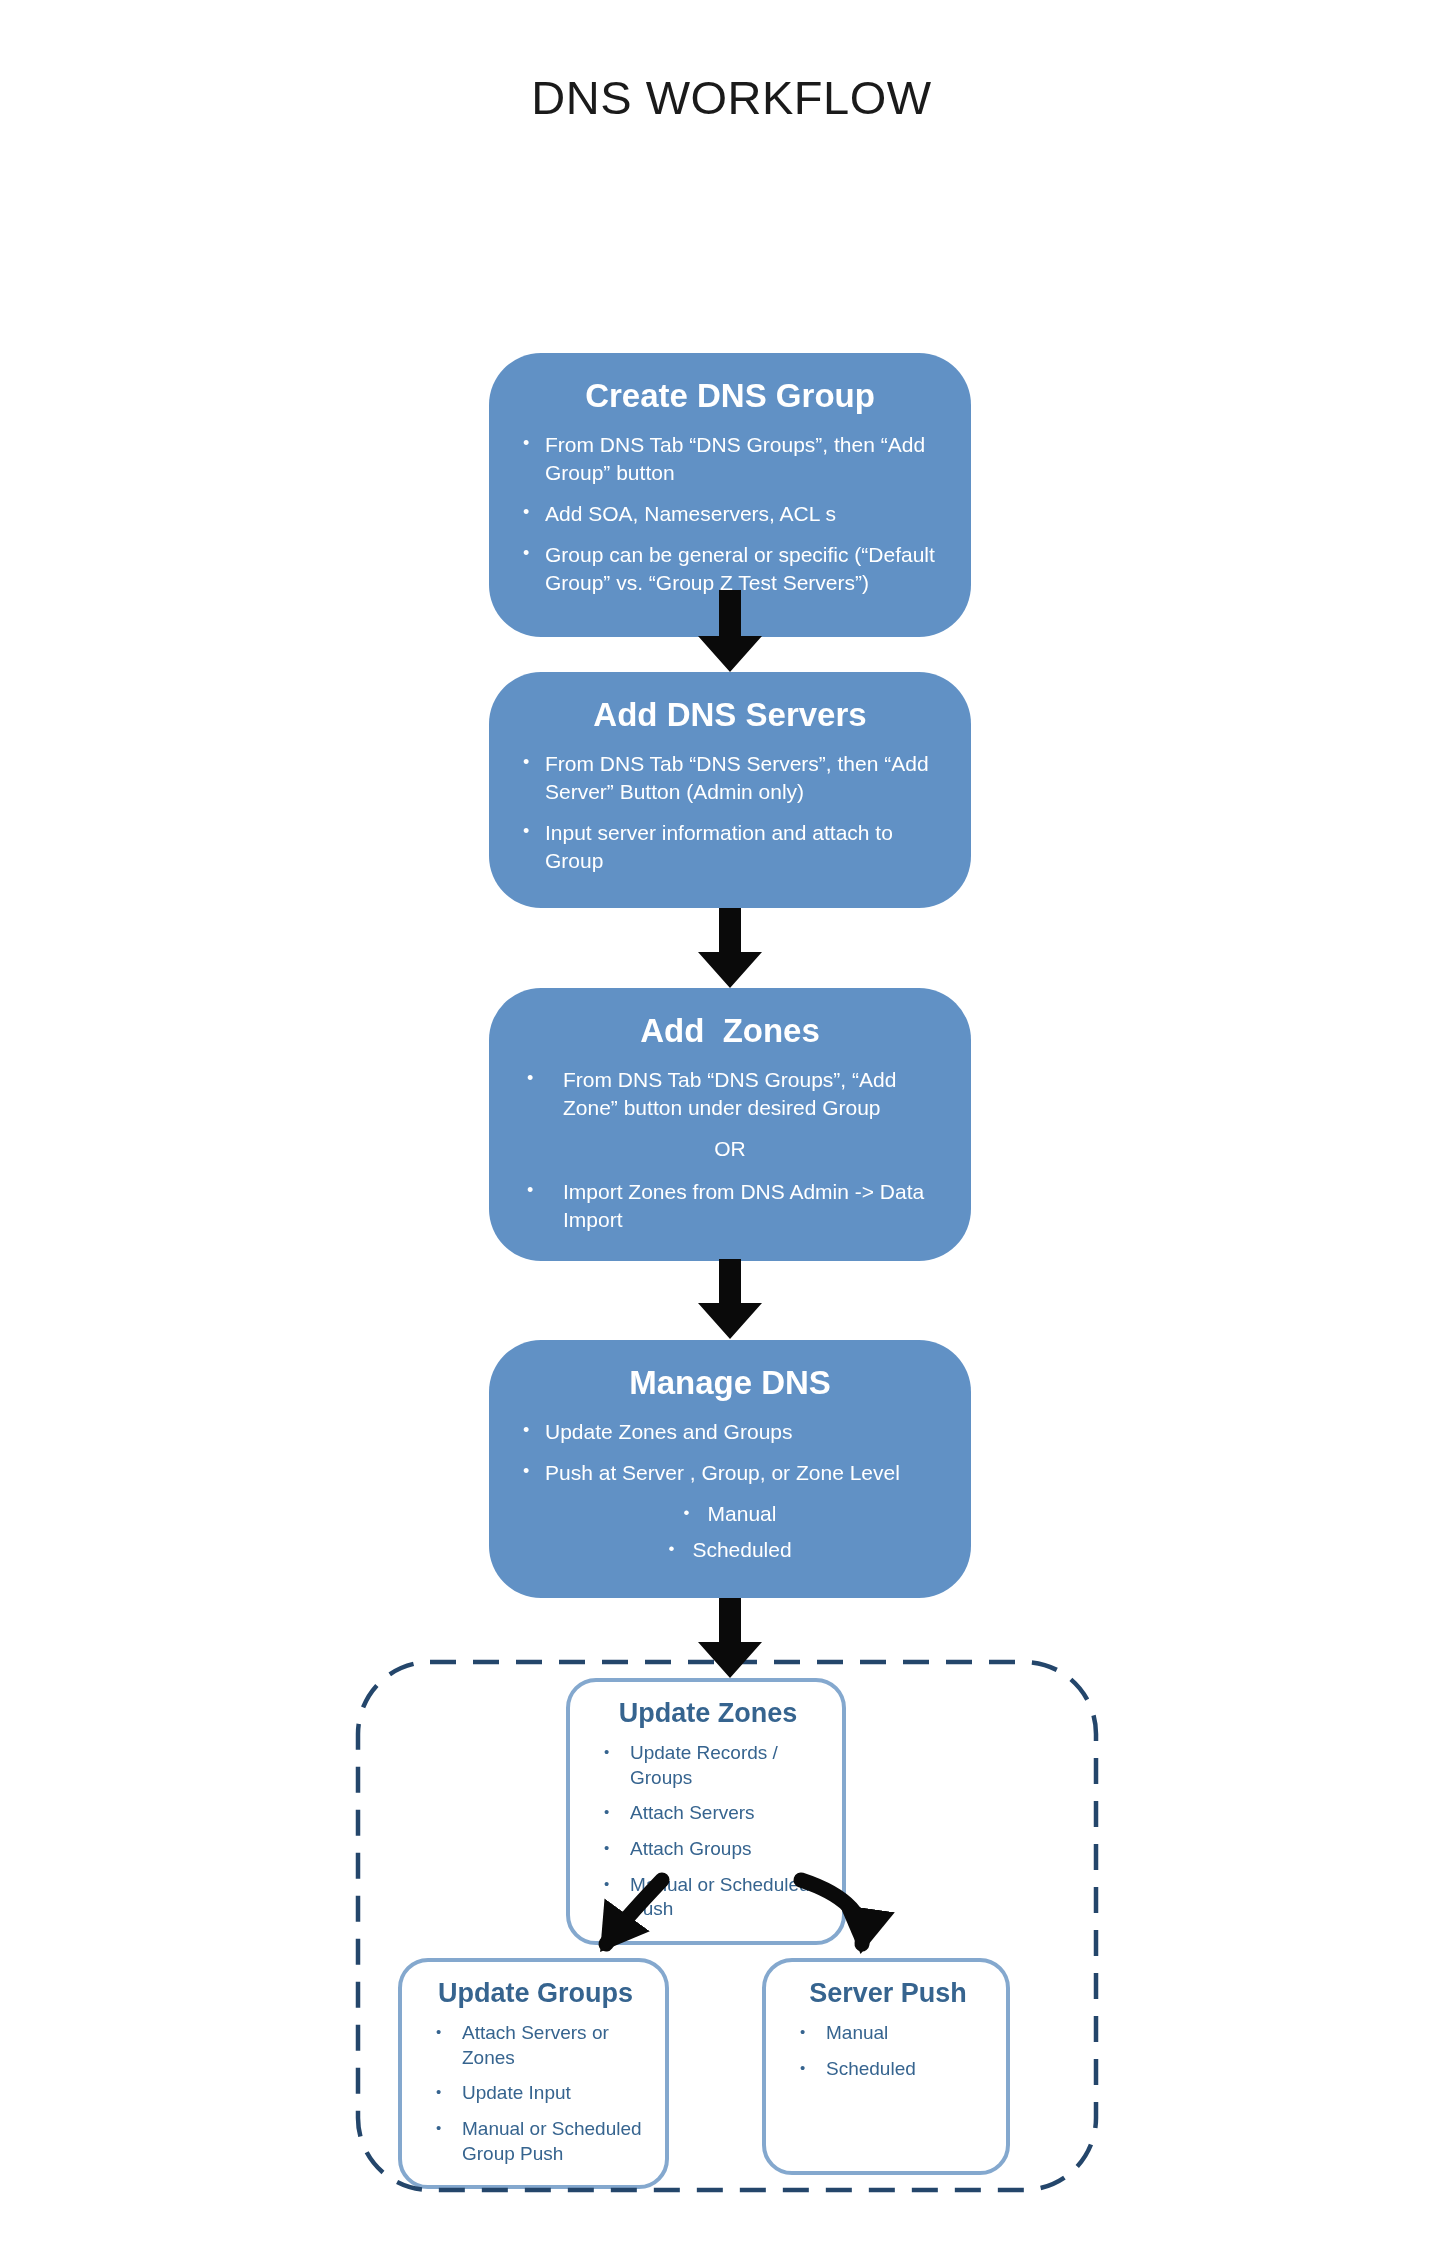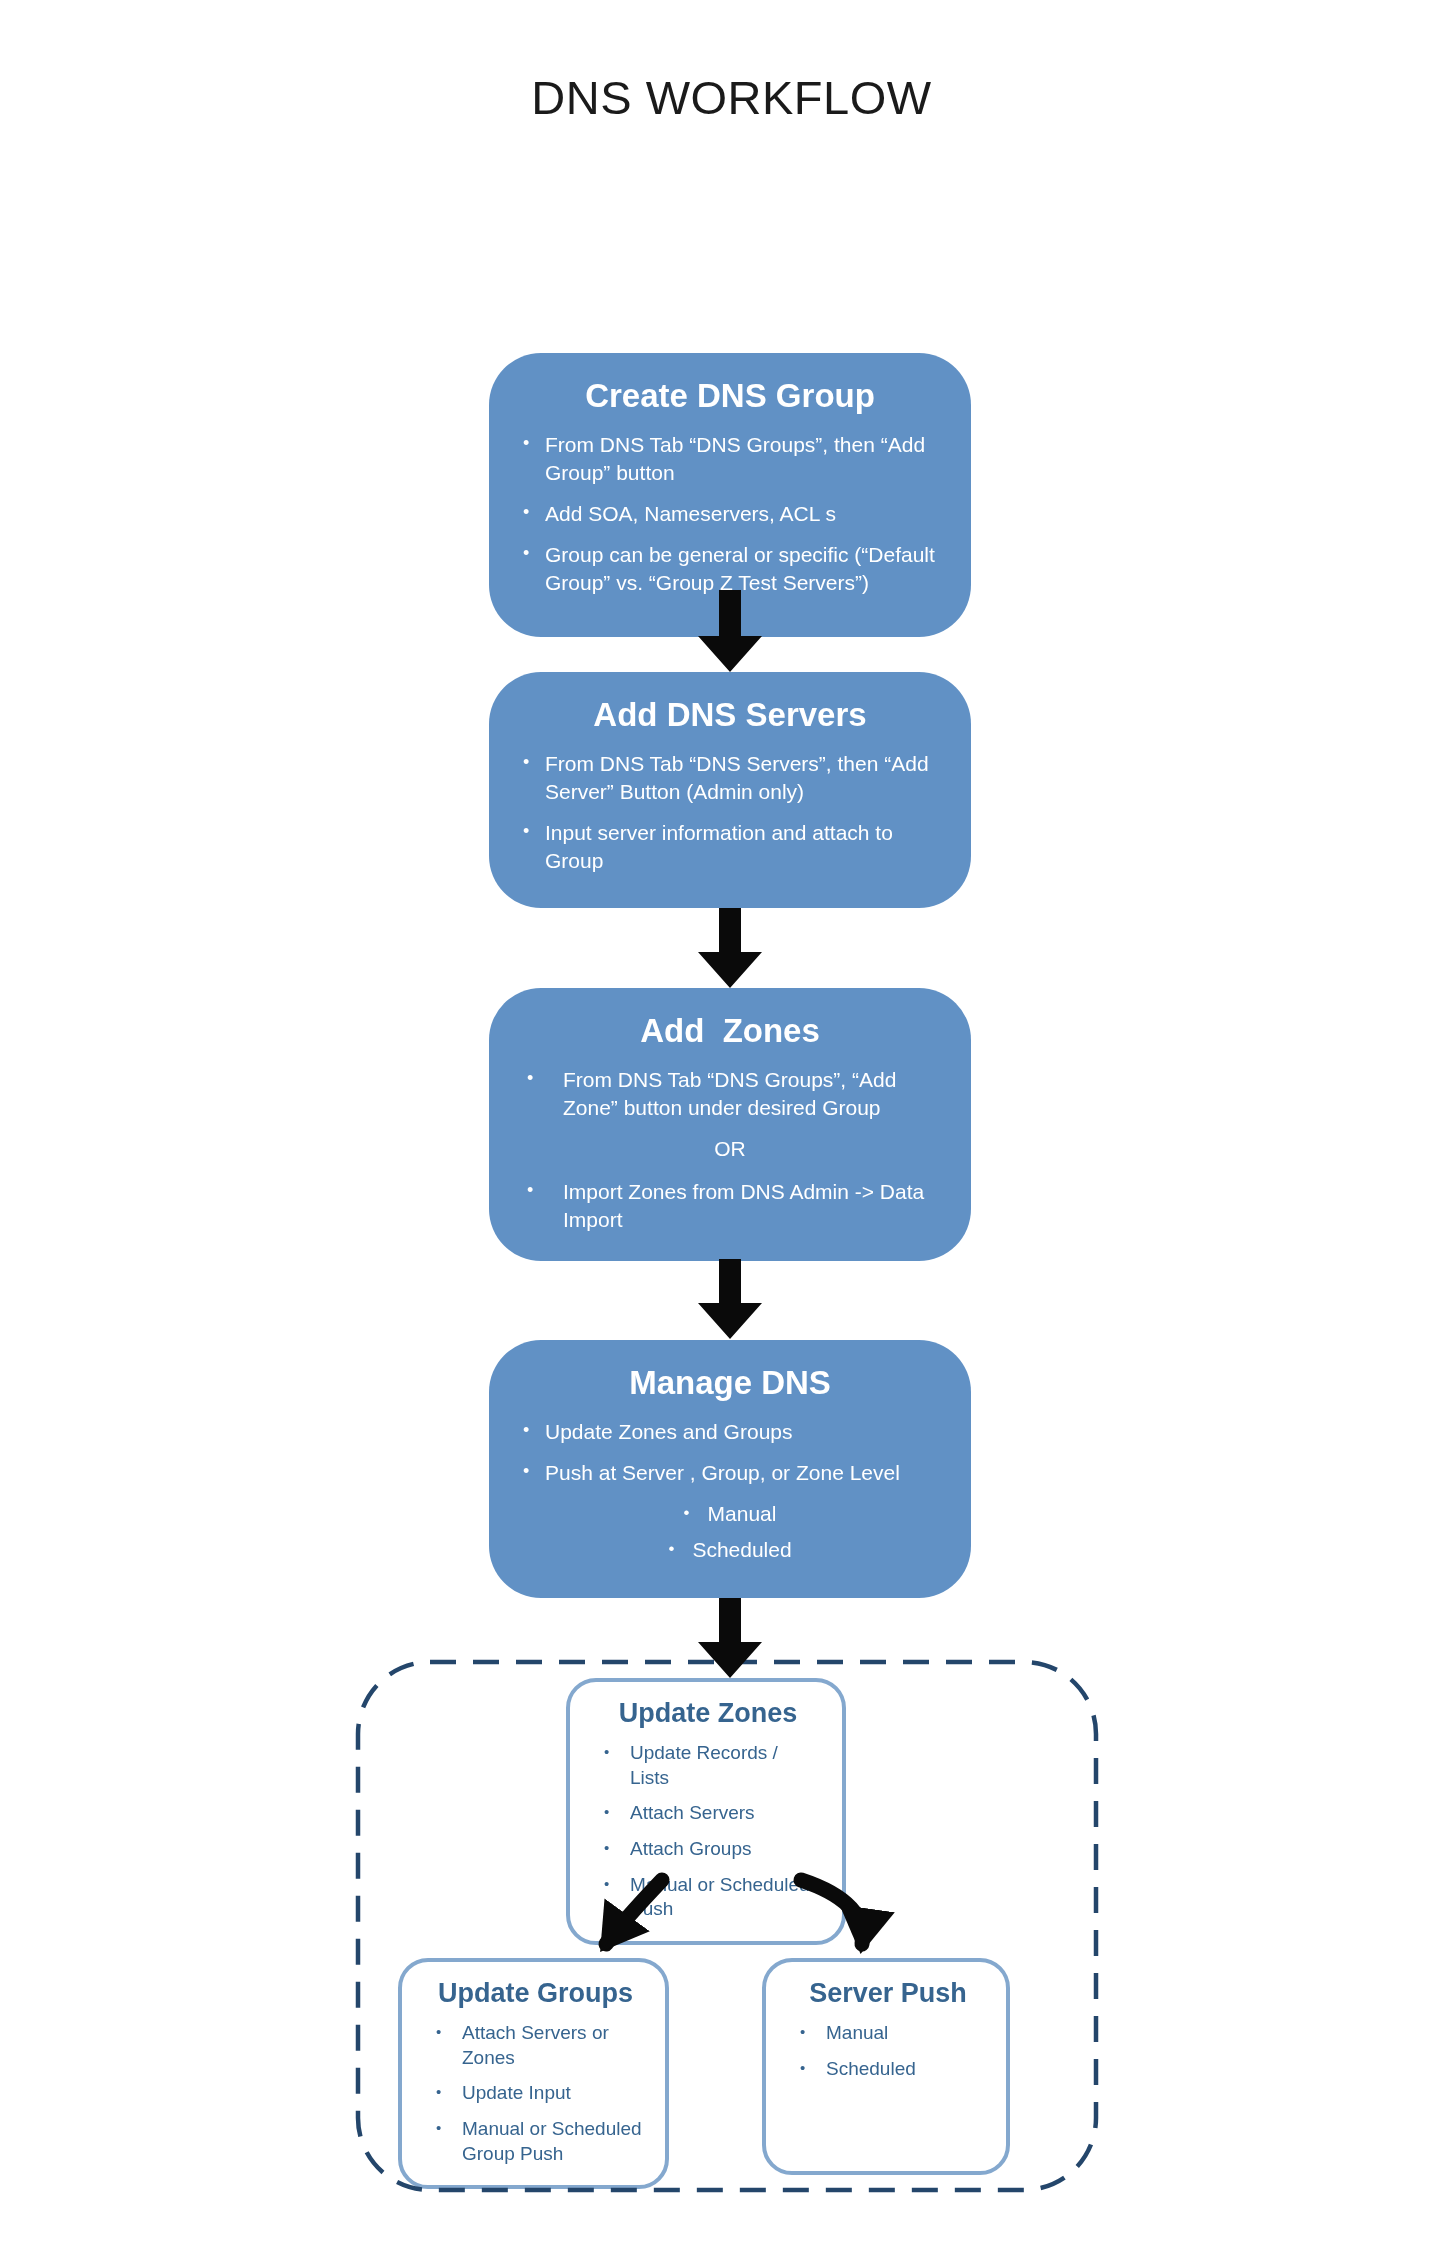--- a/index.html
+++ b/index.html
@@ -116,21 +116,21 @@
   <div class="flow-box" id="fb3">
     <h2>Manage DNS</h2>
     <div class="b">Update Zones and Groups</div>
     <div class="b">Push at Server , Group, or Zone Level</div>
     <div class="sub-bullet">Manual</div>
     <div class="sub-bullet">Scheduled</div>
   </div>
 
   <div class="detail-box" id="box-update-zones">
     <h3>Update Zones</h3>
-    <div class="b">Update Records / Lists</div>
+    <div class="b">Update Records / Groups</div>
     <div class="b">Attach Servers</div>
     <div class="b">Attach Groups</div>
     <div class="b">Manual or Scheduled Push</div>
   </div>
 
   <div class="detail-box" id="box-update-groups">
     <h3>Update Groups</h3>
     <div class="b">Attach Servers or Zones</div>
     <div class="b">Update Input</div>
     <div class="b">Manual or Scheduled Group Push</div>

